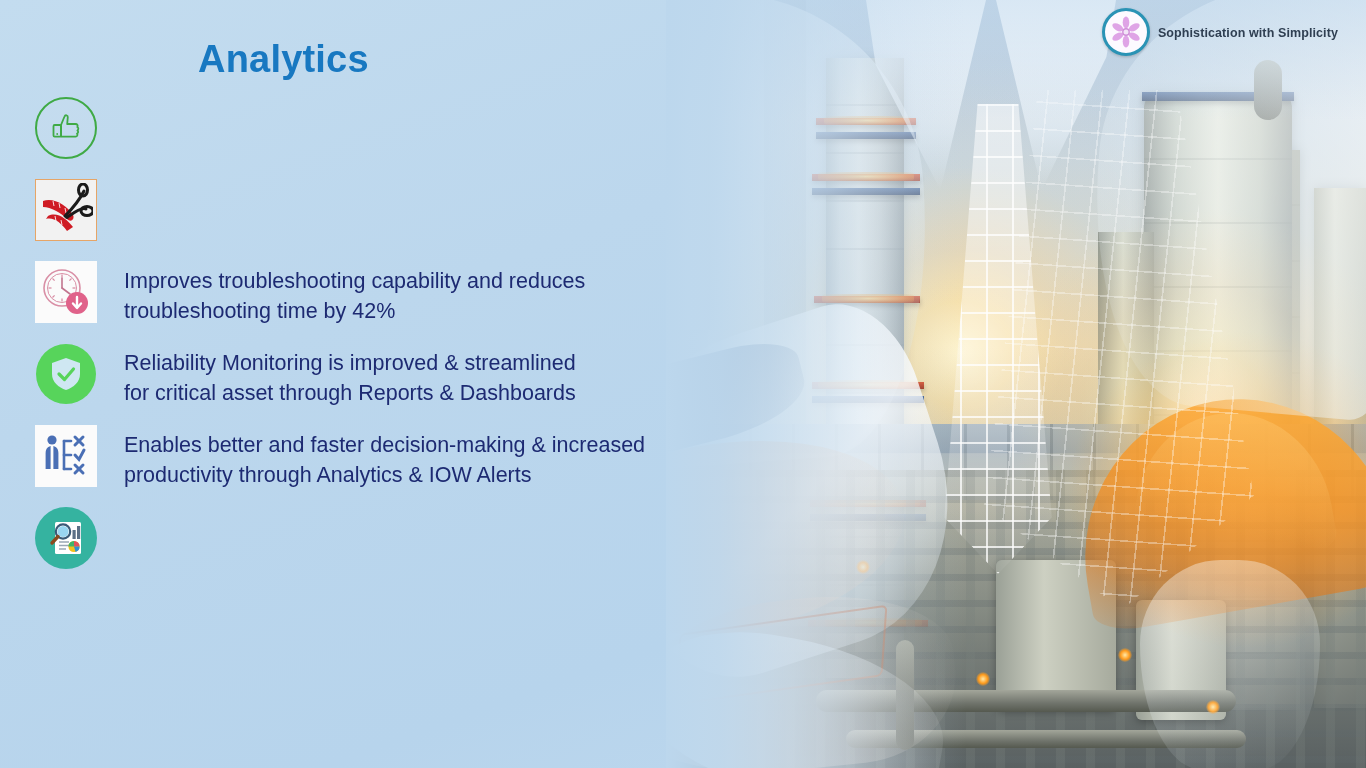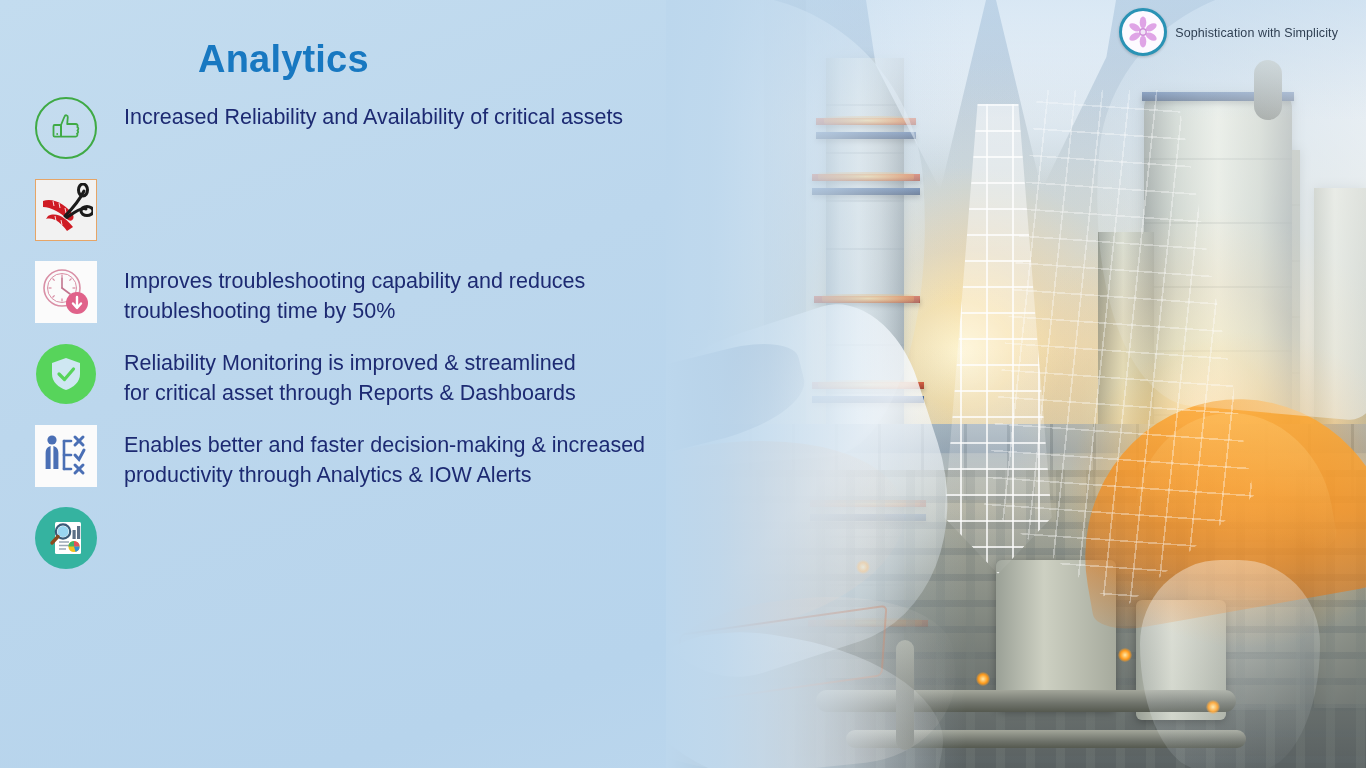--- a/index.html
+++ b/index.html
@@ -301,21 +301,21 @@
     border: 3px solid #2a93b5;
     display: flex; align-items: center; justify-content: center;
     box-shadow: 0 1px 3px rgba(0,0,0,0.2);
   }
   .logo-text { line-height: 1; }
   .logo-name {
     font-size: 27px; color: #4a5560; letter-spacing: .2px;
   }
   .logo-tag {
     font-size: 12.5px; color: #2f3f52; text-align: right;
-    margin-top: 3px; letter-spacing: .1px;
+    margin-top: 3px; letter-spacing: .1px; font-weight: bold;
   }
 </style>
 </head>
 <body>
 
 <div class="slide">
 
   <div class="photo">
     <div class="sky"></div>
     <div class="haze"></div>
@@ -396,21 +396,20 @@
           <div class="icon-box">
             <div class="icon-circle-outline">
               <svg width="36" height="34" viewBox="0 0 36 34" fill="none" stroke="#3faa45" stroke-width="1.8">
                 <path d="M13 14 L16.5 5.5 C17.2 3.6 20 4 19.8 6.2 L19.2 13 L27.5 13 C29.3 13 30.3 14.6 29.3 16 C30.6 16.6 30.7 18.6 29.4 19.4 C30.5 20.2 30.4 22 29 22.6 C30 23.6 29.3 25.6 27.6 25.6 L13 25.6 Z" stroke-linejoin="round"></path>
                 <rect x="5.5" y="14" width="7.5" height="11.6" rx="1.2"></rect>
                 <circle cx="9.2" cy="23" r="0.9" fill="#3faa45" stroke="none"></circle>
               </svg>
             </div>
           </div>
         </div>
-        <div class="txt">Increased Reliability and Availability of critical assets</div>
       </div>
 
       <div class="bullet">
         <div class="ic">
           <div class="icon-box">
             <div class="icon-white-sq bordered">
               <svg width="54" height="54" viewBox="0 0 54 54">
                 <path d="M4 18 C14 14 28 22 34 32 C36 36 32 40 28 36 C22 30 12 24 4 24 Z" fill="#cf1b24"></path>
                 <path d="M9 33 C18 28 28 36 34 44 L28 48 C22 40 15 34 7 36 Z" fill="#cf1b24"></path>
                 <g stroke="#ffffff" stroke-width="1" opacity=".85">
@@ -452,21 +451,21 @@
                 </g>
                 <line x1="23" y1="23" x2="23" y2="13" stroke="#c2758f" stroke-width="1.6" stroke-linecap="round"></line>
                 <line x1="23" y1="23" x2="31" y2="29" stroke="#c2758f" stroke-width="1.6" stroke-linecap="round"></line>
                 <circle cx="38" cy="38" r="11" fill="#e0628a"></circle>
                 <path d="M38 32 L38 42 M34 38.5 L38 43 L42 38.5" stroke="#ffffff" stroke-width="2.4" fill="none" stroke-linecap="round" stroke-linejoin="round"></path>
               </svg>
             </div>
           </div>
         </div>
         <div class="txt">Improves troubleshooting capability and reduces
-troubleshooting time by 50%</div>
+troubleshooting time by 42%</div>
       </div>
 
       <div class="bullet">
         <div class="ic">
           <div class="icon-box">
             <div class="icon-circle-green">
               <svg width="34" height="36" viewBox="0 0 34 36">
                 <path d="M17 2 L31 7 V18 C31 26 24.5 31.5 17 34 C9.5 31.5 3 26 3 18 V7 Z" fill="#cfe7f2"></path>
                 <polyline points="10,18 15.5,23.5 24.5,13" fill="none" stroke="#57d45b" stroke-width="3.2" stroke-linecap="round" stroke-linejoin="round"></polyline>
               </svg>

